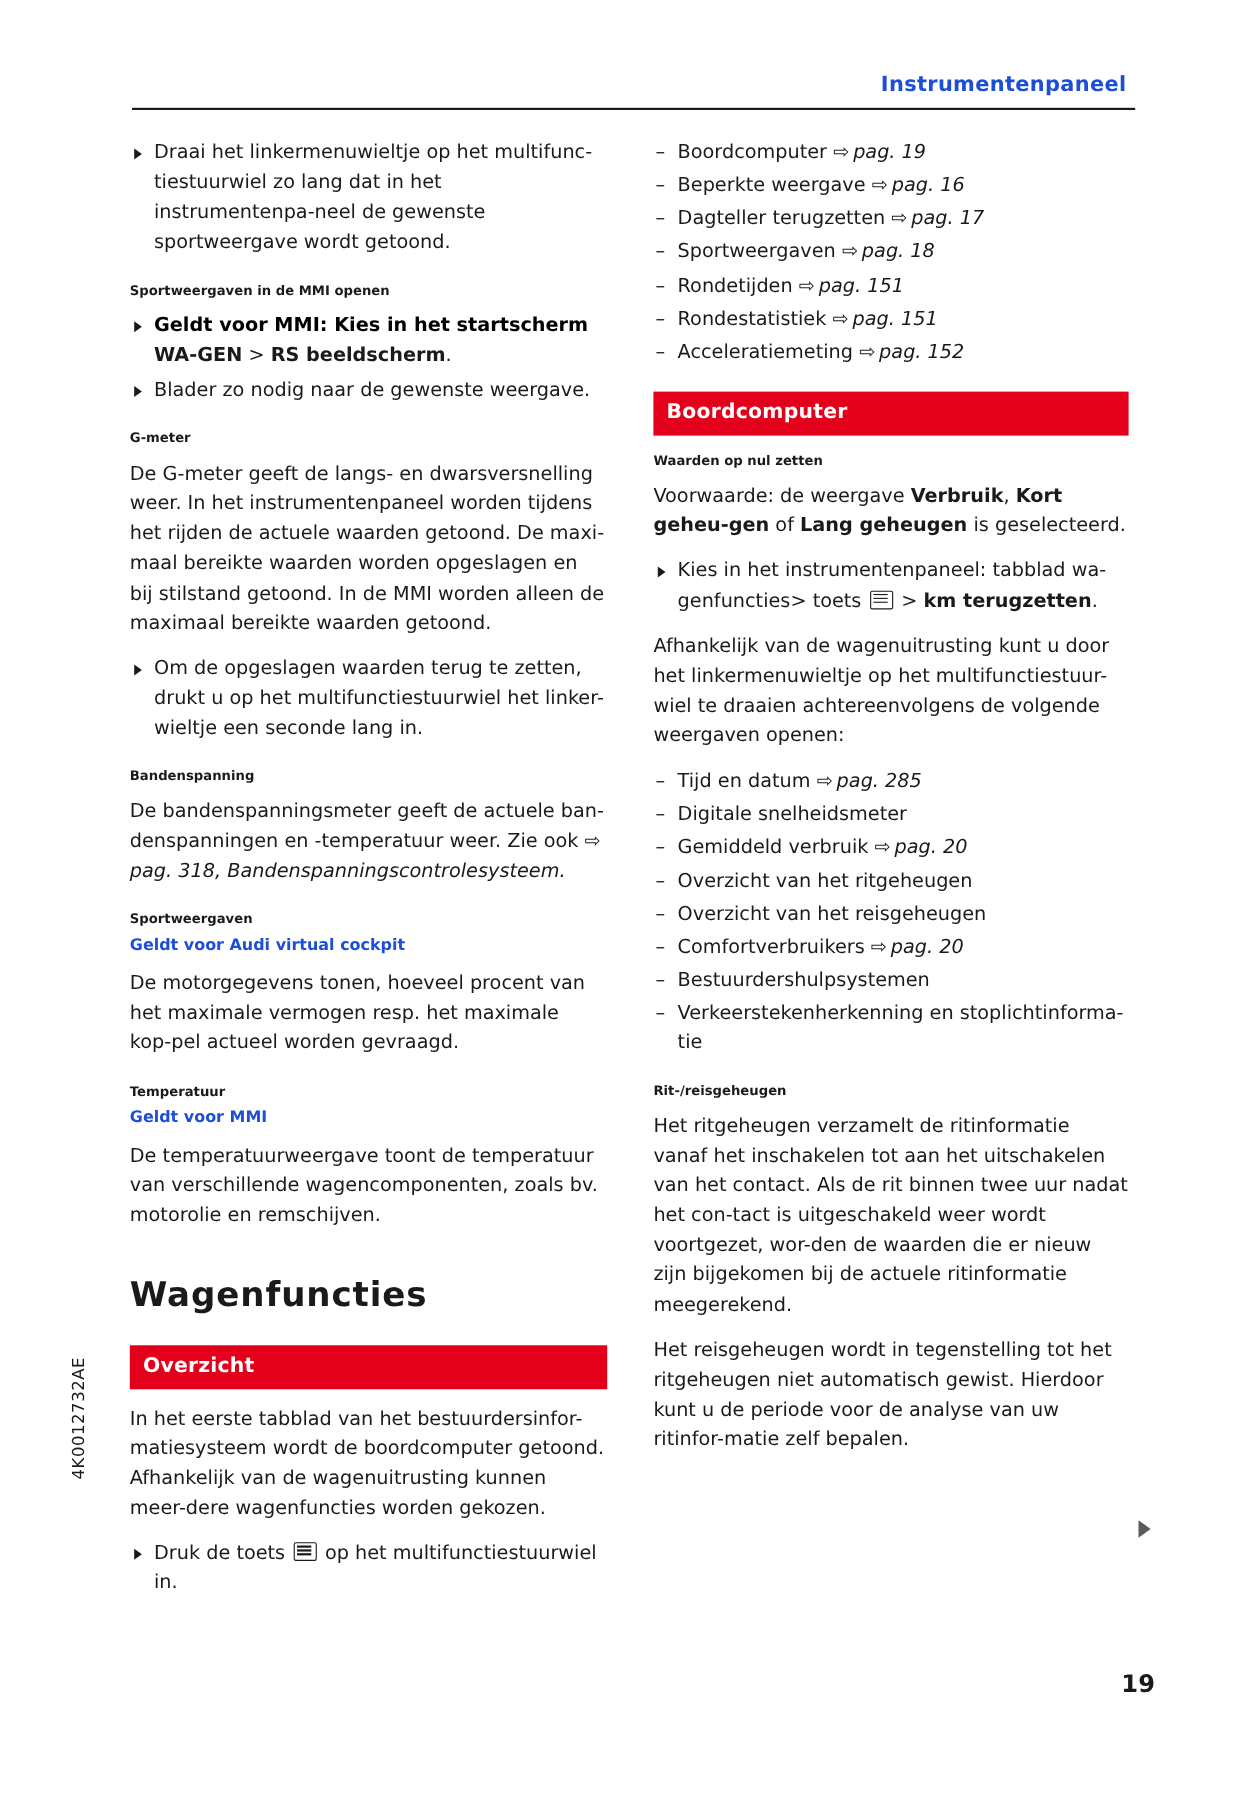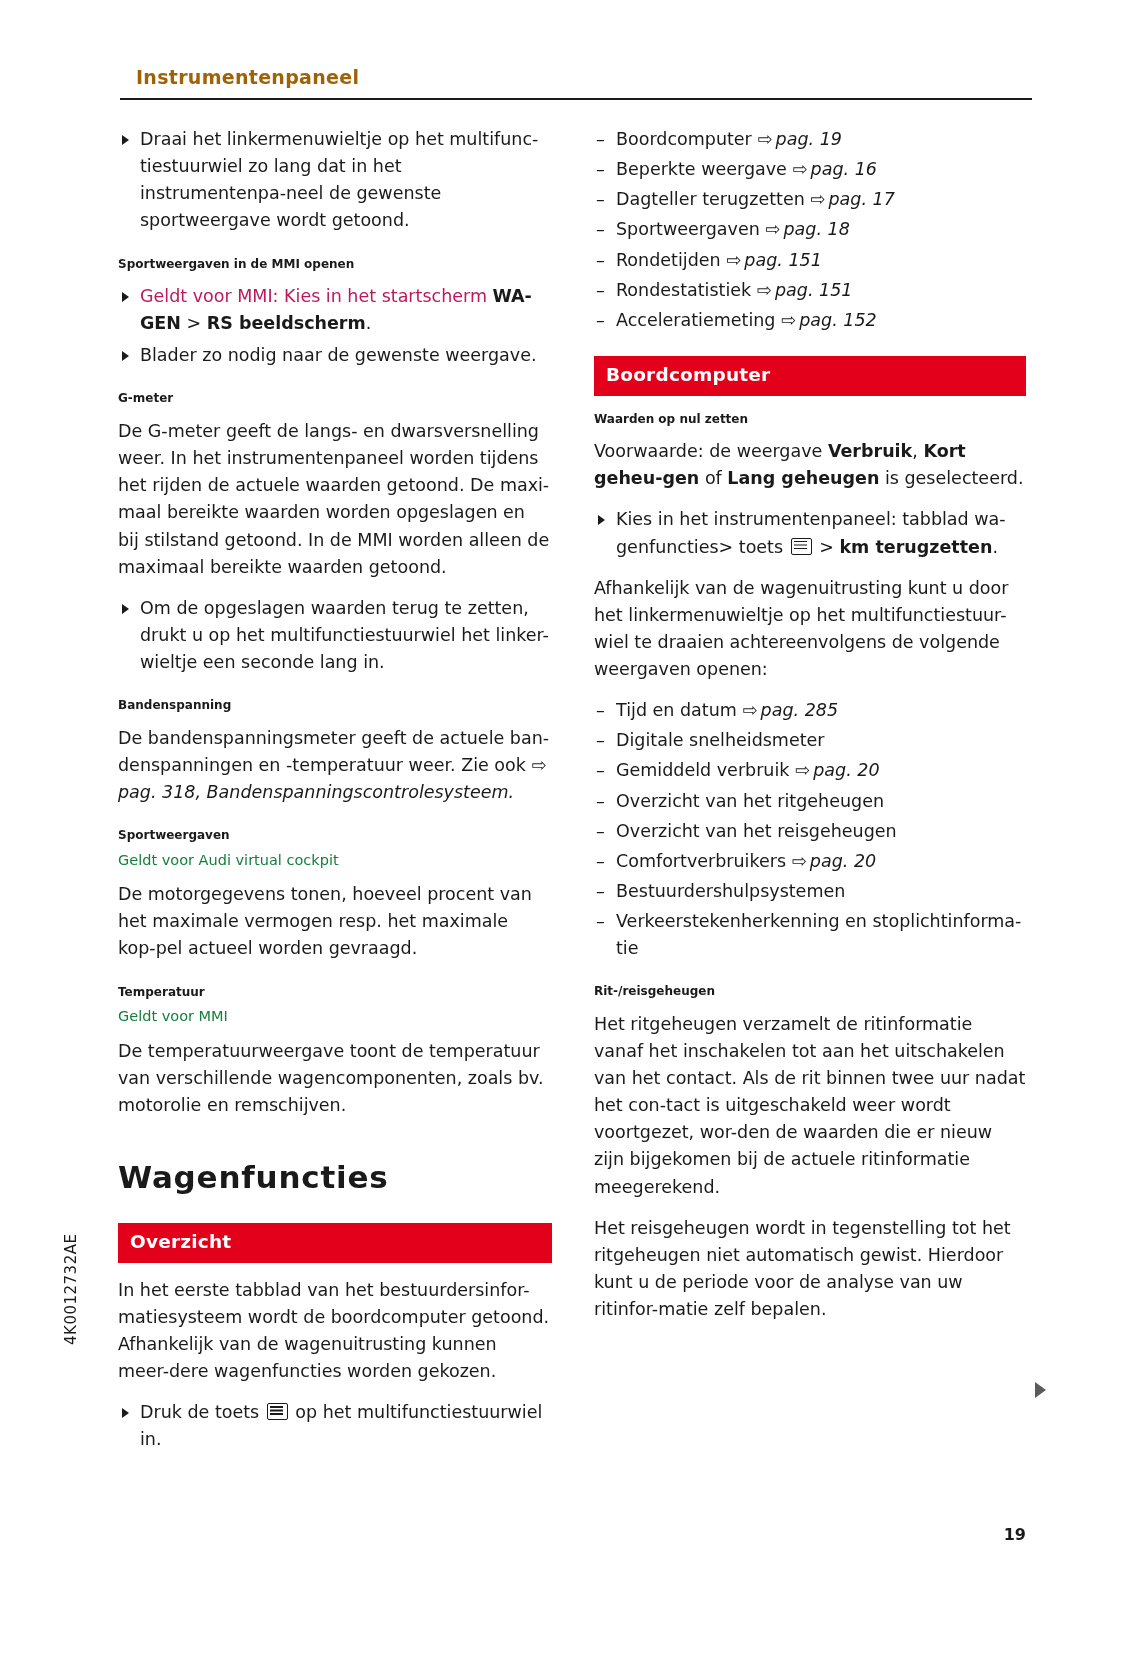--- a/index.html
+++ b/index.html
@@ -11,26 +11,26 @@
     position:relative;
     overflow:hidden;
   }
   .page{
     position:absolute;
     left:0;top:0;width:1142px;height:1654px;
   }
   
   .header{
     position:absolute;
-    left:136px;top:66px;width:912px;
-    text-align:left;
+    left:112px;top:66px;width:912px;
+    text-align:right;
     font-size:19px;
     font-weight:bold;
     letter-spacing:.3px;
-    color:#a16207;
+    color:#1d4ed8;
   }
   .header-rule{
     position:absolute;
     left:120px;top:98px;width:912px;height:2px;
     background:#1a1a1a;
   }
   
   .col{
     position:absolute;
     top:126px;
@@ -50,22 +50,23 @@
     margin:34px 0 14px 0;
   }
   h3.sub{
     font-size:12px;
     font-weight:bold;
     margin:20px 0 10px 0;
   }
   h3.sub.first{margin-top:0;}
   .validity{
     font-size:14.5px;
-    color:#15803d;
+    color:#1d4ed8;
     margin:-6px 0 10px 0;
+    font-weight:bold;
   }
   
   .redbar{
     background:#e2001a;
     color:#ffffff;
     font-weight:bold;
     font-size:18.5px;
     padding:5px 12px 6px 12px;
     margin:22px 0 14px 0;
     letter-spacing:.2px;
@@ -100,21 +101,21 @@
     padding-left:22px;
     margin-bottom:3px;
   }
   ul.dashes li::before{
     content:"\2013";
     position:absolute;
     left:2px;top:0;
   }
   .ital{font-style:italic;}
   .bold{font-weight:bold;}
-  .grey{color:#be185d;}
+  .grey{color:#000000;font-weight:bold;}
   .arrow-ref{font-style:normal;}
   
   .keyicon{
     display:inline-block;
     width:19px;height:15px;
     border:1.6px solid #1a1a1a;
     border-radius:2px;
     position:relative;
     vertical-align:-2px;
     margin:0 2px;
@@ -134,22 +135,22 @@
     transform:rotate(-90deg);
     transform-origin:left top;
     font-size:15px;
     letter-spacing:.5px;
     color:#1a1a1a;
     white-space:nowrap;
   }
   
   .pagenum{
     position:absolute;
-    right:116px;bottom:110px;
-    font-size:16px;
+    right:92px;bottom:110px;
+    font-size:22px;
     font-weight:bold;
   }
   
   .edge-marker{
     position:absolute;
     right:96px;top:1382px;
     width:0;height:0;
     border-left:11px solid #5b5b5b;
     border-top:8px solid transparent;
     border-bottom:8px solid transparent;

